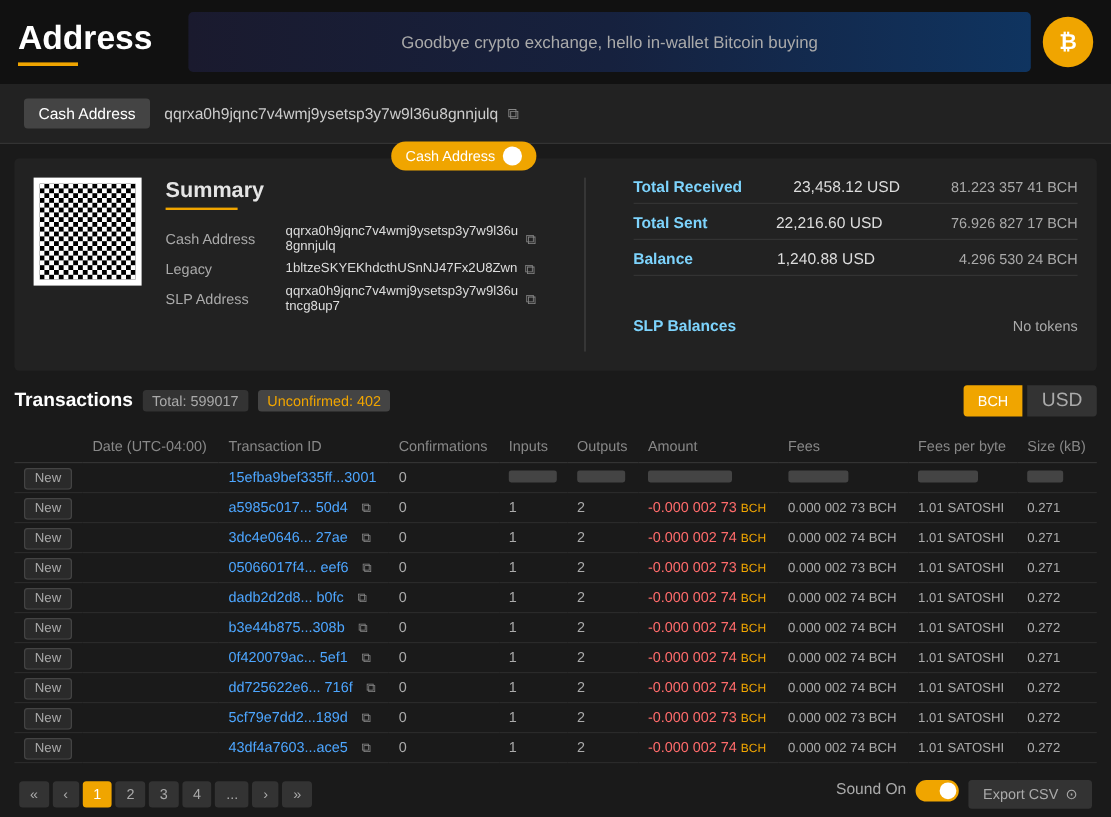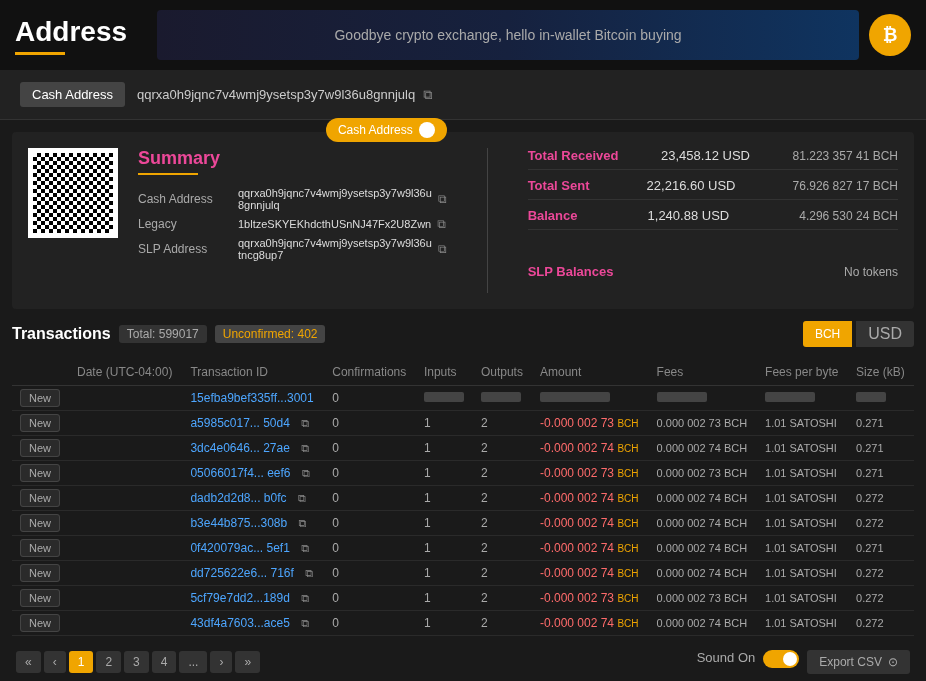--- a/index.html
+++ b/index.html
@@ -109,21 +109,21 @@
       width: 80px;
       height: 80px;
       background: repeating-conic-gradient(#000 0% 25%, #fff 0% 50%) 0 0/8px 8px;
     }
     .summary-left {
       flex: 1;
     }
     .summary-title {
       font-size: 18px;
       font-weight: bold;
-      color: #ec4899;
+      color: #e5e5e5;
       margin-bottom: 4px;
     }
     .summary-title-underline {
       height: 2px;
       background: #f0a500;
       width: 60px;
       margin-bottom: 12px;
     }
     .address-toggle {
       background: #f0a500;
@@ -171,21 +171,21 @@
     }
     .stats-row {
       display: flex;
       justify-content: space-between;
       align-items: center;
       margin-bottom: 8px;
       padding-bottom: 6px;
       border-bottom: 1px solid #333;
     }
     .stats-label {
-      color: #ec4899;
+      color: #7dd3fc;
       font-size: 13px;
       font-weight: bold;
     }
     .stats-usd {
       color: #ddd;
       font-size: 13px;
     }
     .stats-bch {
       color: #aaa;
       font-size: 12px;

